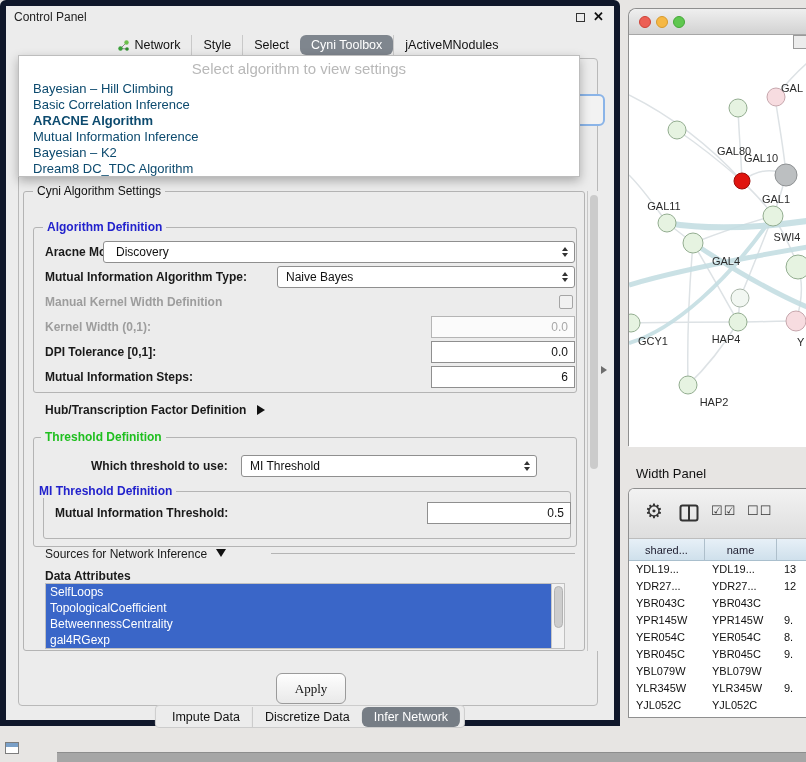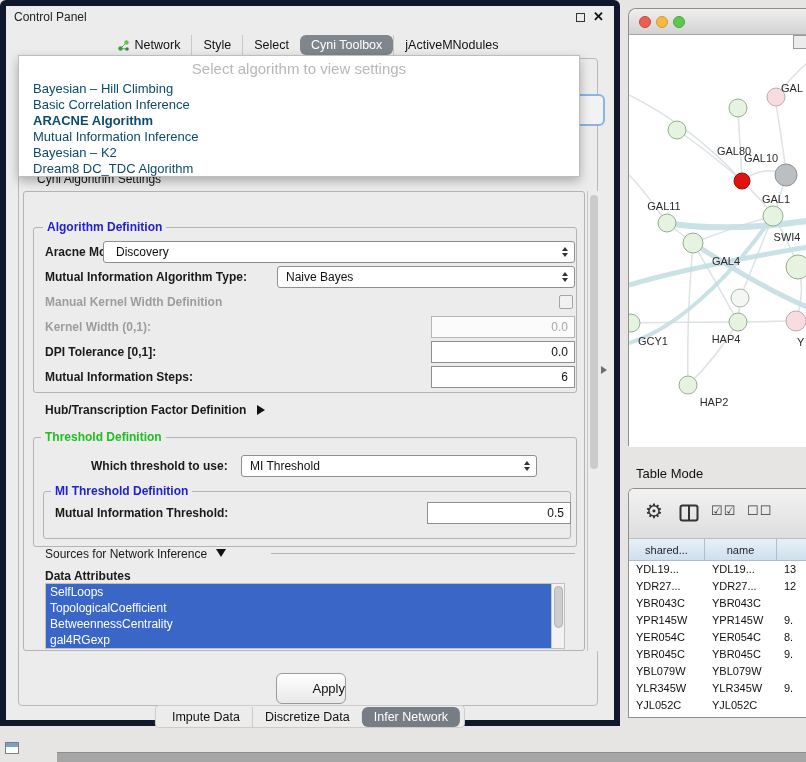--- a/index.html
+++ b/index.html
@@ -59,21 +59,21 @@
   .attr-list { position:absolute; left:26px; top:524px; width:520px; height:66px; background:#fff; border:1px solid #c0c0c0; overflow:hidden; }
   .attr-item { height:16px; line-height:16px; padding-left:4px; background:#3a66c8; color:#fff; font-size:12px; width:506px; white-space:nowrap; }
   .attr-scroll { position:absolute; right:0; top:0; bottom:0; width:13px; background:#f2f2f2; border-left:1px solid #c6c6c6; }
   .attr-thumb { position:absolute; left:1.5px; top:2px; width:9px; height:42px; background:#cdcdcd; border:1px solid #b2b2b2; border-radius:5px; }
 
   .vscroll { position:absolute; left:568px; top:132px; width:12px; height:460px; background:#ececec; border-left:1px solid #c6c6c6; }
   .vthumb { position:absolute; left:1.5px; top:4px; width:8px; height:274px; background:#cbcbcb; border-radius:5px; }
 
   .apply-btn { position:absolute; left:257px; top:614px; width:70px; height:31px;
     border:1px solid #9a9a9a; border-radius:6px; background:linear-gradient(#fefefe,#e9e9e9);
-    font-size:13px; color:#111; display:flex; align-items:center; justify-content:flex-end; }
+    font-size:13px; color:#111; display:flex; align-items:center; justify-content:center;font-family:Liberation Serif, serif; }
 
   .bottom-strip-tabs { position:absolute; left:50%; transform:translateX(-50%); top:699px; height:23px;
     display:flex; align-items:center; background:#ececec; border:1px solid #cccccc; border-radius:4px; padding:0 4px; }
   .btab { padding:3px 12px; font-size:12.5px; color:#111; border-left:1px solid #c9c9c9; white-space:nowrap; }
   .btab.first { border-left:none; }
   .btab.active { background:#767d85; color:#fff; border-radius:6px; border-left:none; }
 
   .aux-btn { position:absolute; left:554px; top:35px; width:32px; height:32px;
     border:2px solid #8ab4e8; border-radius:6px; background:#f2f2f2; }
 
@@ -148,21 +148,21 @@
     <span class="tab">Select</span>
     <span class="tab active">Cyni Toolbox</span>
     <span class="tab">jActiveMNodules</span>
   </div>
 
   <div class="content-box">
 
     <div class="aux-btn"></div>
 
     <div class="fieldset" style="left:4px; top:132px; width:562px; height:460px;"></div>
-    <span class="fs-title" style="left:14px; top:113px; color:#111;">Cyni Algorithm Settings</span>
+    <span class="fs-title" style="left:14px; top:125px; color:#111;">Cyni Algorithm Settings</span>
 
     <div class="fieldset" style="left:14px; top:168px; width:544px; height:166px;"></div>
     <span class="fs-title fs-blue" style="left:24px; top:161px;">Algorithm Definition</span>
 
     <span class="blabel" style="left:26px; top:182px;">Aracne Mode:</span>
     <div class="combo" style="left:84px; top:182px; width:472px;padding-left:12px;">
       <span>Discovery</span>
       <span class="combo-arrows">
           <span class="tri-up"></span>
           <span class="tri-down"></span>
@@ -201,21 +201,21 @@
     <span class="blabel" style="left:72px; top:396px;">Which threshold to use:</span>
     <div class="combo" style="left:222px; top:396px; width:296px;">
       <span>MI Threshold</span>
       <span class="combo-arrows">
           <span class="tri-up"></span>
           <span class="tri-down"></span>
         </span>
     </div>
 
     <div class="fieldset" style="left:24px; top:432px; width:528px; height:48px;"></div>
-    <span class="fs-title fs-blue" style="left:32px; top:425px;">MI Threshold Definition</span>
+    <span class="fs-title fs-blue" style="left:16px; top:425px;">MI Threshold Definition</span>
 
     <span class="blabel" style="left:36px; top:443px;">Mutual Information Threshold:</span>
     <input class="tfield" style="left: 408px; top: 443px;" value="0.5">
 
     <span class="blabel" style="left:26px; top:484px; font-weight:normal;">
       <span style="font-weight:normal;">Sources for Network Inference</span>
       <span class="arrow-down"></span>
     </span>
     <div class="hline" style="left:252px; top:494px; width:304px;"></div>
 
@@ -320,21 +320,21 @@
         <text class="nlabel" x="24" y="310" text-anchor="middle">GCY1</text>
         <text class="nlabel" x="97" y="308" text-anchor="middle">HAP4</text>
         <text class="nlabel" x="85" y="371" text-anchor="middle">HAP2</text>
         <text class="nlabel" x="152" y="57">GAL</text>
         <text class="nlabel" x="168" y="311">Y</text>
       </g>
     </svg>
   </div>
 </div>
 
-<span id="table-panel-label">Table Mode</span>
+<span id="table-panel-label">Width Panel</span>
 
 <div id="table-window">
   <div class="tbl-toolbar">
     <span class="tool-icon gear-glyph" style="left:16px; top:10px;">⚙</span>
     <span class="tool-icon" style="left:50px; top:15px;">
       <svg width="20" height="18" viewBox="0 0 20 18">
         <rect x="1.5" y="1.5" width="17" height="15" rx="2" fill="none" stroke="#333" stroke-width="2"></rect>
         <line x1="10" y1="1.5" x2="10" y2="16.5" stroke="#333" stroke-width="2"></line>
       </svg>
     </span>

